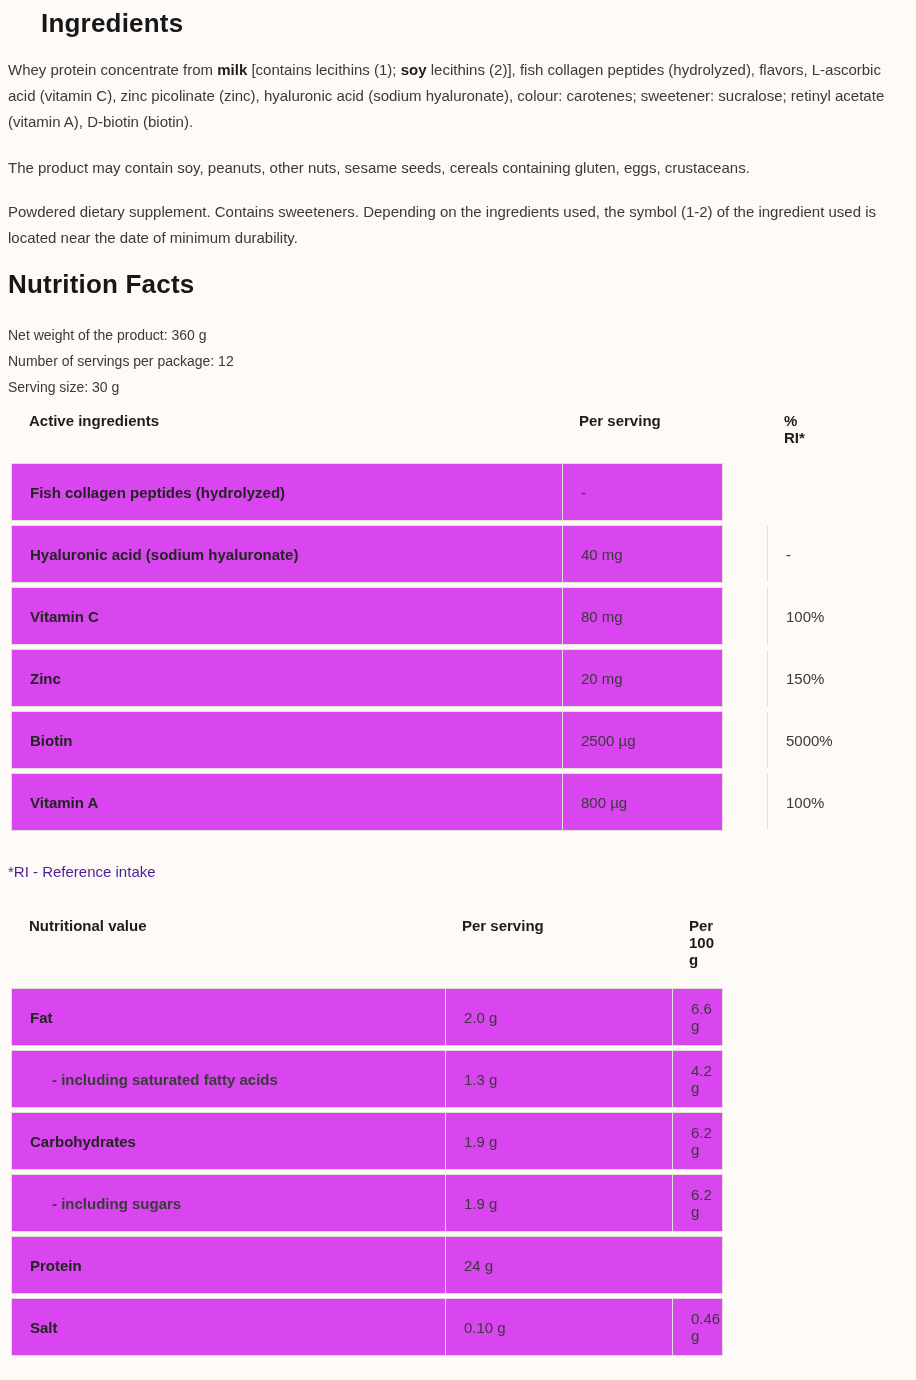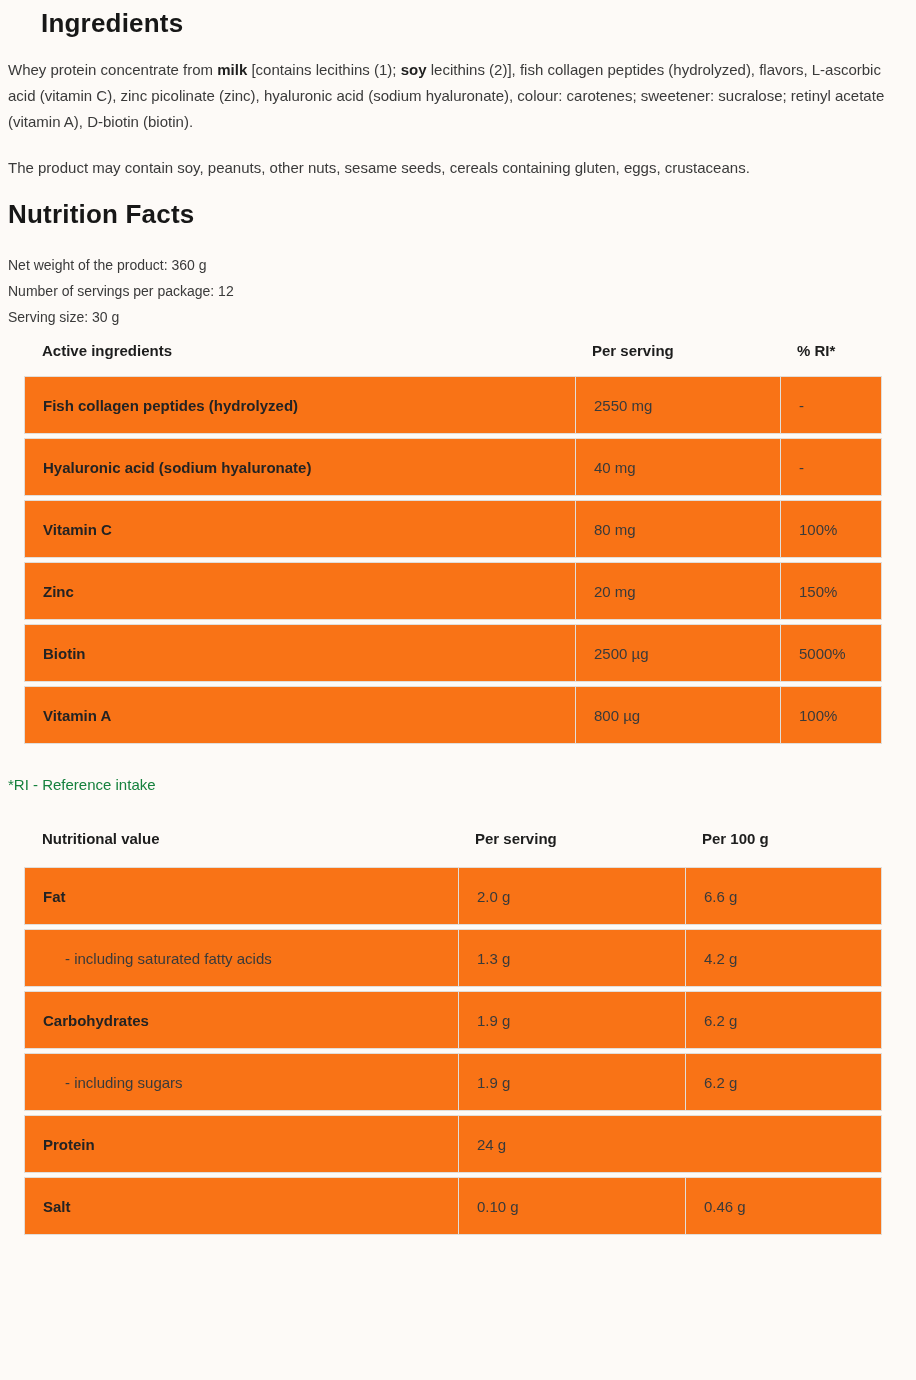--- a/index.html
+++ b/index.html
@@ -20,81 +20,81 @@
   .h-nutrition   { margin-top: 18px; }
 
   p { font-size: 15px; line-height: 26px; margin: 0; color: #3a3a3a; max-width: 898px; }
   .p-composition { margin-top: 18px; }
   .p-allergens   { margin-top: 20px; }
   .p-note        { margin-top: 18px; }
   p b { color: #1f1f1f; font-weight: 700; text-align: center; }
 
   .meta { margin-top: 22px; font-size: 14px; line-height: 26px; color: #3a3a3a; }
 
-  .tbl { width: 858px; margin-left: 16px; }
+  .tbl { width: 712px; margin-left: 3px; }
   .tbl-header { display: grid; }
   .tbl-header > div {
     padding-left: 18px; font-size: 15px; font-weight: 700; color: #1d1d1d;
   }
   .t1 .tbl-header, .t1 .row { grid-template-columns: 550px 205px 1fr; }
   .t2 .tbl-header, .t2 .row { grid-template-columns: 433px 227px 1fr; }
   .hdr1 { margin-top: 12px; }
   .hdr2 { margin-top: 34px; }
 
   .rows  { margin-top: 17px; }
   .rows2 { margin-top: 20px; }
   .row {
     display: grid;
-    background: #f97316;
+    background: #d946ef;
     border: 1px solid #e2ded9;
     height: 58px;
     margin-bottom: 4px;
   }
   .cell {
     display: flex; align-items: center;
     padding-left: 18px;
     font-size: 15px; color: #3a3a3a;
   }
   .cell + .cell { border-left: 1px solid #e2ded9; }
   .cell.label { font-weight: 700; color: #232323; }
-  .cell.label.indent { font-weight: 400; color: #3a3a3a; padding-left: 40px; }
+  .cell.label.indent { font-weight: 700; color: #3a3a3a; padding-left: 40px; }
 
-  .footnote { margin-top: 30px; font-size: 15px; line-height: 22px; color: #15803d; }
+  .footnote { margin-top: 30px; font-size: 15px; line-height: 22px; color: #4c1d95; }
 </style>
 </head>
 <body>
 
 <div class="page">
 
   <h1 class="h-ingredients">Ingredients</h1>
 
   <p class="p-composition"><span>Whey protein concentrate from </span><b>milk</b><span> [contains lecithins (1); </span><b>soy</b><span> lecithins (2)], fish collagen peptides (hydrolyzed), flavors, L-ascorbic acid (vitamin C), zinc picolinate (zinc), hyaluronic acid (sodium hyaluronate), colour: carotenes; sweetener: sucralose; retinyl acetate (vitamin A), D-biotin (biotin).</span></p>
 
   <p class="p-allergens">The product may contain soy, peanuts, other nuts, sesame seeds, cereals containing gluten, eggs, crustaceans.</p>
 
+  <p class="p-note">Powdered dietary supplement. Contains sweeteners. Depending on the ingredients used, the symbol (1-2) of the ingredient used is located near the date of minimum durability.</p>
 
   <h1 class="h-nutrition">Nutrition Facts</h1>
 
   <div class="meta">
     <div>Net weight of the product: 360 g</div>
     <div>Number of servings per package: 12</div>
     <div>Serving size: 30 g</div>
   </div>
 
   <div class="tbl t1">
     <div class="tbl-header hdr1">
       <div>Active ingredients</div>
       <div>Per serving</div>
       <div>% RI*</div>
     </div>
     <div class="rows">
 
         <div class="row">
           <div class="cell label">Fish collagen peptides (hydrolyzed)</div>
-          <div class="cell">2550 mg</div>
           <div class="cell">-</div>
         </div>
 
         <div class="row">
           <div class="cell label">Hyaluronic acid (sodium hyaluronate)</div>
           <div class="cell">40 mg</div>
           <div class="cell">-</div>
         </div>
 
         <div class="row">

